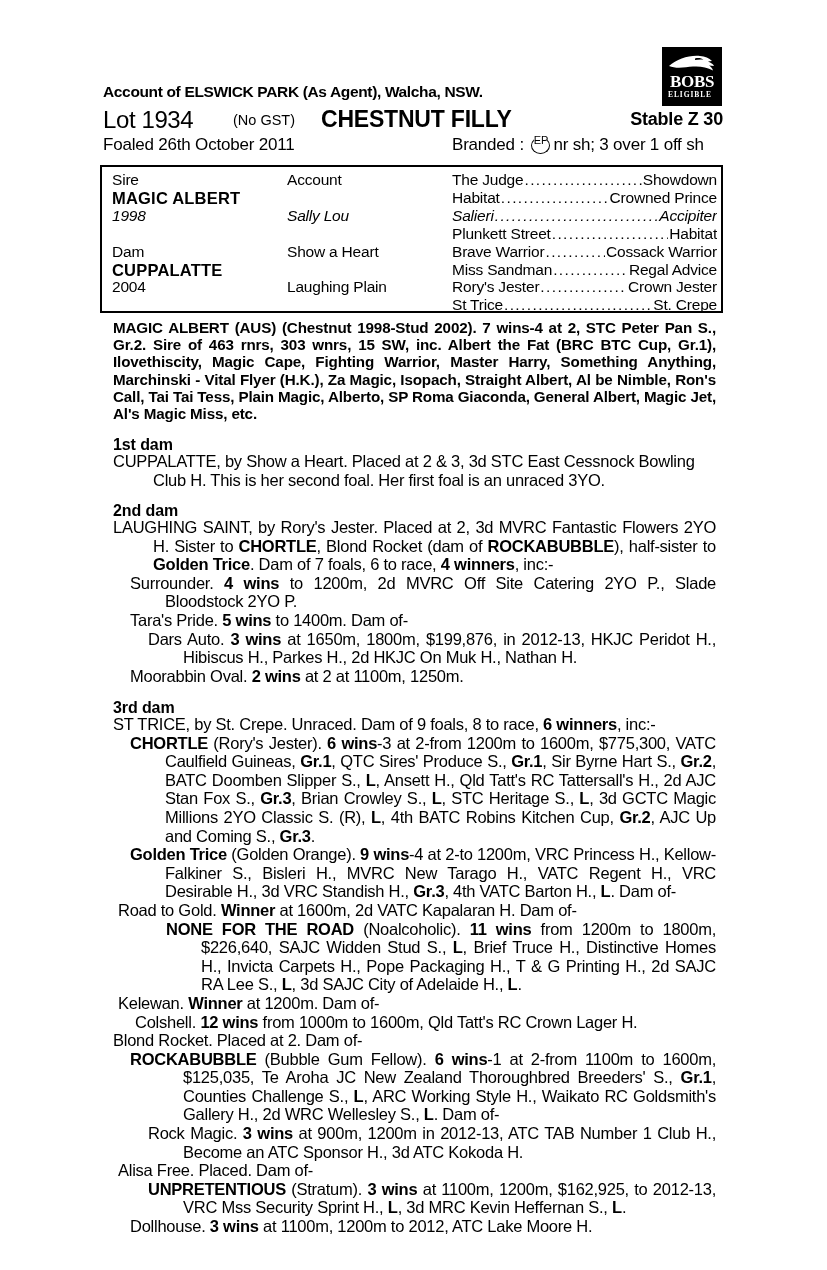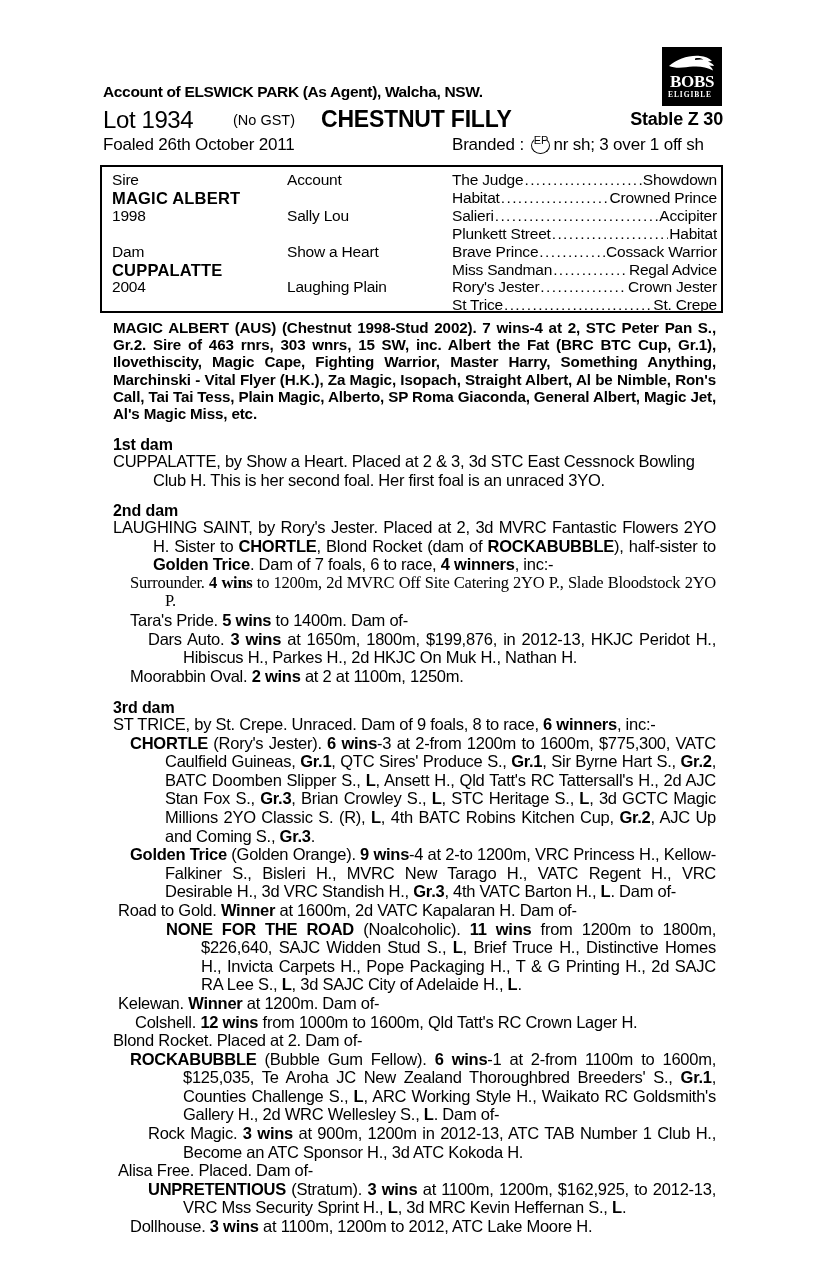--- a/index.html
+++ b/index.html
@@ -301,21 +301,21 @@
       </div>
       <div class="ped-row" style="top: 21.9px;">
         <div class="ped-c1 bold">MAGIC ALBERT</div>
         <div class="ped-c2"></div>
         <div class="ped-c3">
           <span class="nm-left">Habitat</span>
           <span class="leader">..........................................................................................</span>
           <span class="nm-right">Crowned Prince</span>
         </div>
       </div>
-      <div class="ped-row" style="top: 39.8px;">
+      <div class="ped-row" style="top: 39.8px; font-style: italic;">
         <div class="ped-c1">1998</div>
         <div class="ped-c2">Sally Lou</div>
         <div class="ped-c3">
           <span class="nm-left">Salieri</span>
           <span class="leader">..........................................................................................</span>
           <span class="nm-right">Accipiter</span>
         </div>
       </div>
       <div class="ped-row" style="top: 57.7px;">
         <div class="ped-c1"></div>
@@ -323,21 +323,21 @@
         <div class="ped-c3">
           <span class="nm-left">Plunkett Street</span>
           <span class="leader">..........................................................................................</span>
           <span class="nm-right">Habitat</span>
         </div>
       </div>
       <div class="ped-row" style="top: 75.6px;">
         <div class="ped-c1">Dam</div>
         <div class="ped-c2">Show a Heart</div>
         <div class="ped-c3">
-          <span class="nm-left">Brave Prince</span>
+          <span class="nm-left">Brave Warrior</span>
           <span class="leader">..........................................................................................</span>
           <span class="nm-right">Cossack Warrior</span>
         </div>
       </div>
       <div class="ped-row" style="top: 93.5px;">
         <div class="ped-c1 bold">CUPPALATTE</div>
         <div class="ped-c2"></div>
         <div class="ped-c3">
           <span class="nm-left">Miss Sandman</span>
           <span class="leader">..........................................................................................</span>
@@ -367,21 +367,21 @@
   <div class="sire-block" id="sire-block">MAGIC ALBERT (AUS) (Chestnut 1998-Stud 2002). 7 wins-4 at 2, STC Peter Pan S., Gr.2. Sire of 463 rnrs, 303 wnrs, 15 SW, inc. Albert the Fat (BRC BTC Cup, Gr.1), Ilovethiscity, Magic Cape, Fighting Warrior, Master Harry, Something Anything, Marchinski - Vital Flyer (H.K.), Za Magic, Isopach, Straight Albert, Al be Nimble, Ron's Call, Tai Tai Tess, Plain Magic, Alberto, SP Roma Giaconda, General Albert, Magic Jet, Al's Magic Miss, etc.</div>
 
   <div id="dam-sections">
       <div class="dam-head" style="top: 436px;">1st dam</div>
       <div class="dam-body" style="top: 452px; left: 113px; width: 603px;">
         <div class="ln blk" style="padding-left: 40px; text-indent: -40px;">CUPPALATTE, by Show a Heart. Placed at 2 &amp; 3, 3d STC East Cessnock Bowling Club H. This is her second foal. Her first foal is an unraced 3YO.</div>
       </div>
       <div class="dam-head" style="top: 502px;">2nd dam</div>
       <div class="dam-body" style="top: 518px; left: 113px; width: 603px;">
         <div class="ln blk" style="padding-left: 40px; text-indent: -40px;">LAUGHING SAINT, by Rory's Jester. Placed at 2, 3d MVRC Fantastic Flowers 2YO H. Sister to <b>CHORTLE</b>, Blond Rocket (dam of <b>ROCKABUBBLE</b>), half-sister to <b>Golden Trice</b>. Dam of 7 foals, 6 to race, <b>4 winners</b>, inc:-</div>
-        <div class="ln blk" style="padding-left: 52px; text-indent: -35px; font-family: Liberation Serif, serif;">Surrounder. <b>4 wins</b> to 1200m, 2d MVRC Off Site Catering 2YO P., Slade Bloodstock 2YO P.</div>
+        <div class="ln blk" style="padding-left: 52px; text-indent: -35px;">Surrounder. <b>4 wins</b> to 1200m, 2d MVRC Off Site Catering 2YO P., Slade Bloodstock 2YO P.</div>
         <div class="ln blk" style="padding-left: 52px; text-indent: -35px;">Tara's Pride. <b>5 wins</b> to 1400m. Dam of-</div>
         <div class="ln blk" style="padding-left: 70px; text-indent: -35px;">Dars Auto. <b>3 wins</b> at 1650m, 1800m, $199,876, in 2012-13, HKJC Peridot H., Hibiscus H., Parkes H., 2d HKJC On Muk H., Nathan H.</div>
         <div class="ln blk" style="padding-left: 52px; text-indent: -35px;">Moorabbin Oval. <b>2 wins</b> at 2 at 1100m, 1250m.</div>
       </div>
       <div class="dam-head" style="top: 699px;">3rd dam</div>
       <div class="dam-body" style="top: 715px; left: 113px; width: 603px;">
         <div class="ln blk" style="padding-left: 35px; text-indent: -35px;">ST TRICE, by St. Crepe. Unraced. Dam of 9 foals, 8 to race, <b>6 winners</b>, inc:-</div>
         <div class="ln blk" style="padding-left: 52px; text-indent: -35px;"><b>CHORTLE</b> (Rory's Jester). <b>6 wins</b>-3 at 2-from 1200m to 1600m, $775,300, VATC Caulfield Guineas, <b>Gr.1</b>, QTC Sires' Produce S., <b>Gr.1</b>, Sir Byrne Hart S., <b>Gr.2</b>, BATC Doomben Slipper S., <b>L</b>, Ansett H., Qld Tatt's RC Tattersall's H., 2d AJC Stan Fox S., <b>Gr.3</b>, Brian Crowley S., <b>L</b>, STC Heritage S., <b>L</b>, 3d GCTC Magic Millions 2YO Classic S. (R), <b>L</b>, 4th BATC Robins Kitchen Cup, <b>Gr.2</b>, AJC Up and Coming S., <b>Gr.3</b>.</div>
         <div class="ln blk" style="padding-left: 52px; text-indent: -35px;"><b>Golden Trice</b> (Golden Orange). <b>9 wins</b>-4 at 2-to 1200m, VRC Princess H., Kellow-Falkiner S., Bisleri H., MVRC New Tarago H., VATC Regent H., VRC Desirable H., 3d VRC Standish H., <b>Gr.3</b>, 4th VATC Barton H., <b>L</b>. Dam of-</div>
         <div class="ln blk" style="padding-left: 40px; text-indent: -35px;">Road to Gold. <b>Winner</b> at 1600m, 2d VATC Kapalaran H. Dam of-</div>

